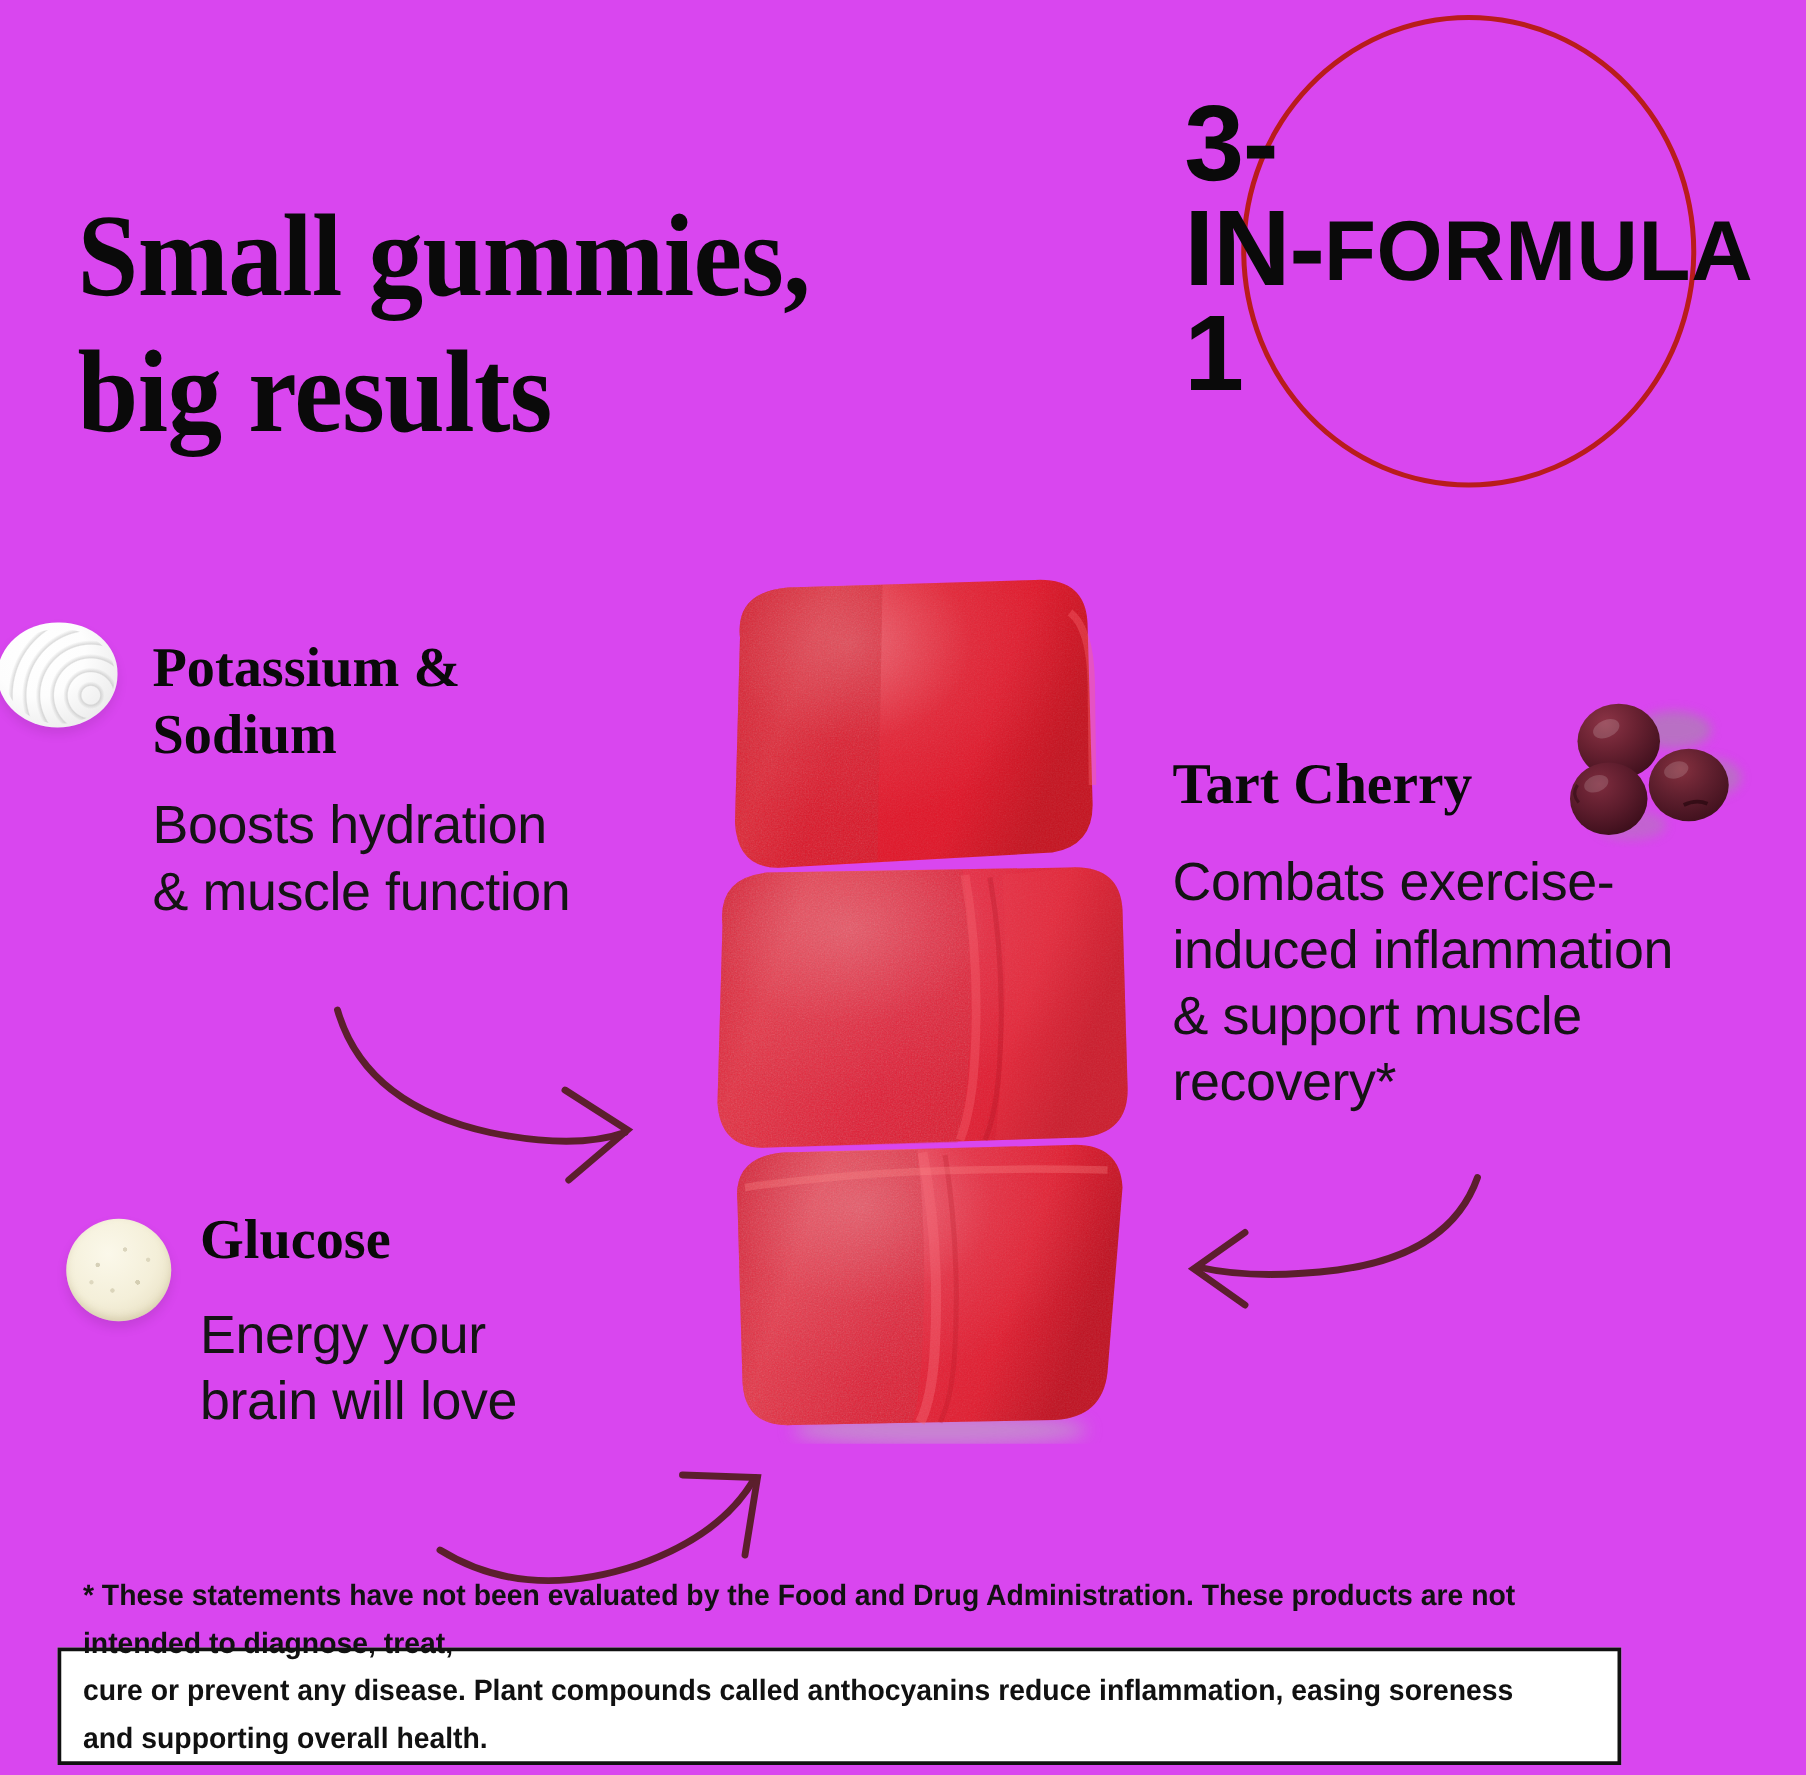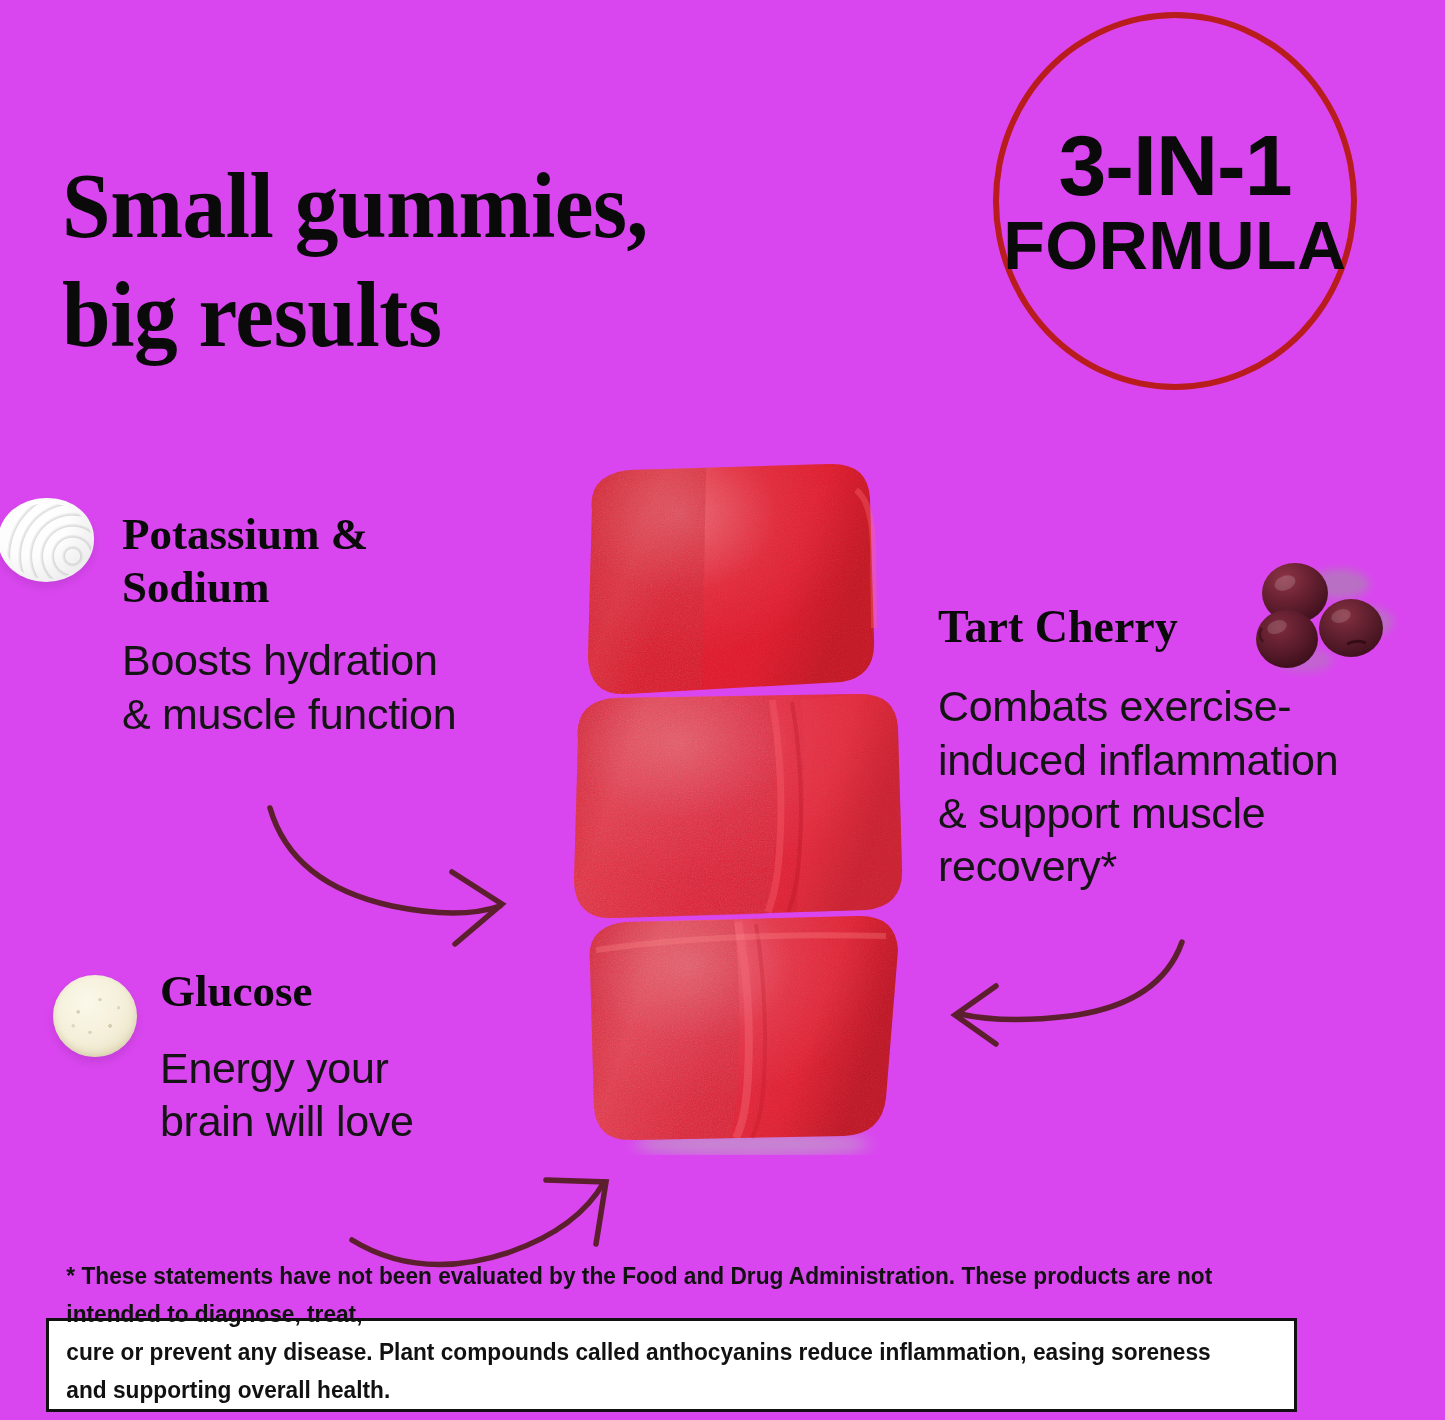--- a/index.html
+++ b/index.html
@@ -20,22 +20,22 @@
     letter-spacing:-0.5px;
     color:#0a0a0a;
     transform:scaleX(0.93);
     transform-origin:left top;
     white-space:pre-line;
   }
 
   
   .badge{
     position:absolute;left:993px;top:12px;width:364px;height:378px;
-    border:6px solid #b91c1c;border-radius:50%;
-    display:flex;flex-direction:column;align-items:center;justify-content:center;
+    border:4px solid #b91c1c;border-radius:50%;
+    display:flex;flex-direction:row;align-items:center;justify-content:center;
     box-sizing:border-box;
   }
   .badge-main{
     font-family:"Liberation Sans", sans-serif;
     font-weight:700;font-size:86px;line-height:0.98;
     letter-spacing:-1px;color:#0a0a0a;margin-bottom:4px;
   }
   .badge-sub{
     font-family:"Liberation Sans", sans-serif;
     font-weight:700;font-size:68px;line-height:1;

